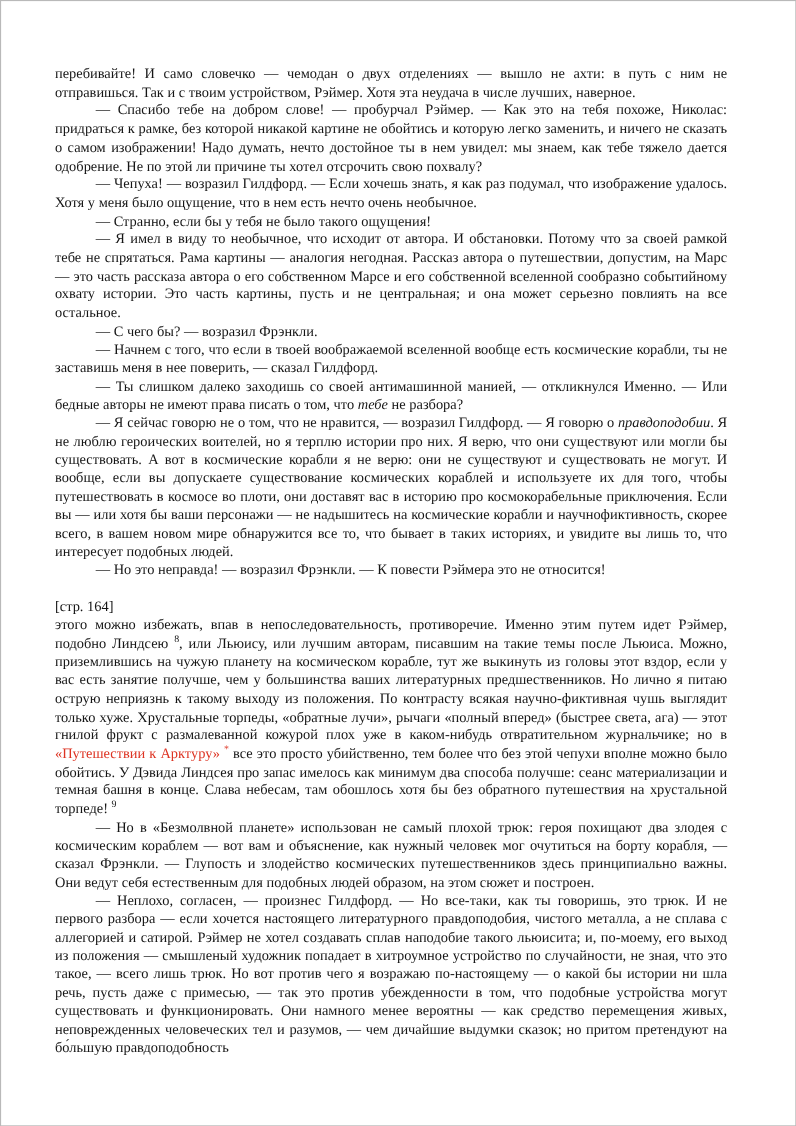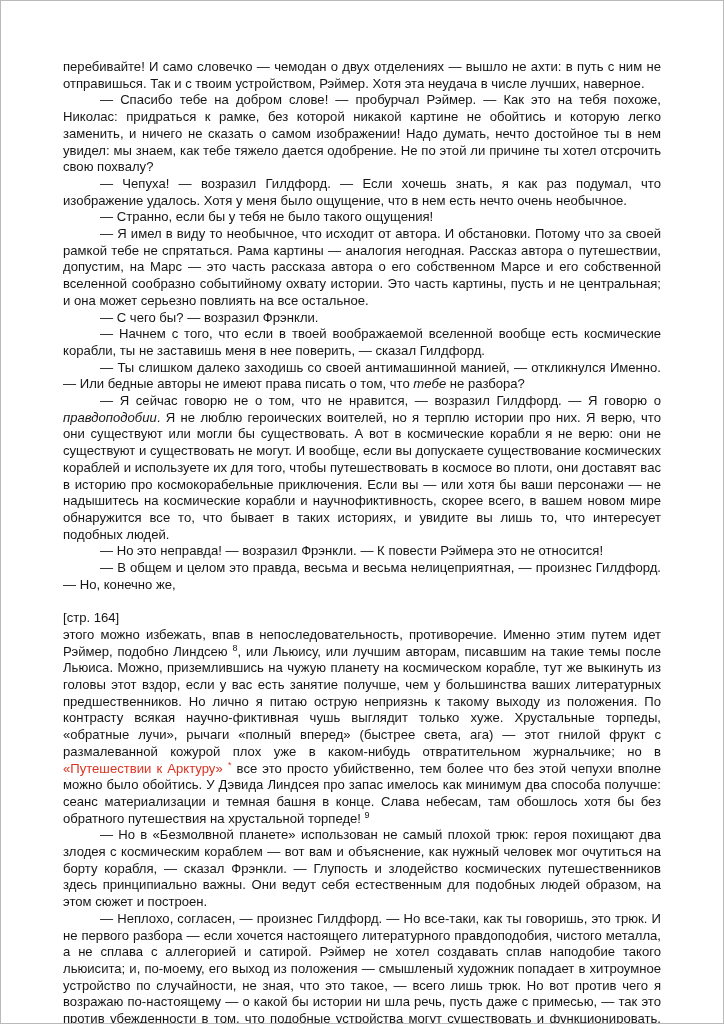--- a/index.html
+++ b/index.html
@@ -5,25 +5,25 @@
   html, body {
     margin: 0;
     padding: 0;
     background: #ffffff;
   }
   .page {
     position: relative;
     width: 724px;
     height: 1024px;
     box-sizing: border-box;
-    padding: 58px 62px 0 62px;
+    padding: 58px 62px 0 49px;
     border: 1px solid #b9b9b9;
     background: #ffffff;
     overflow: hidden;
-    font-family: Liberation Sans, sans-serif;
+    font-family: Liberation Serif, serif;
     font-size: 13.1px;
     line-height: 16.7px;
     color: #151515;
     -webkit-font-smoothing: antialiased;
   }
   .para {
     margin: 0;
     text-align: justify;
   }
   .para.indent {
@@ -54,19 +54,18 @@
       <p class="para"><span>перебивайте! И само словечко — чемодан о двух отделениях — вышло не ахти: в путь с ним не отправишься. Так и с твоим устройством, Рэймер. Хотя эта неудача в числе лучших, наверное.</span></p>
       <p class="para indent"><span>— Спасибо тебе на добром слове! — пробурчал Рэймер. — Как это на тебя похоже, Николас: придраться к рамке, без которой никакой картине не обойтись и которую легко заменить, и ничего не сказать о самом изображении! Надо думать, нечто достойное ты в нем увидел: мы знаем, как тебе тяжело дается одобрение. Не по этой ли причине ты хотел отсрочить свою похвалу?</span></p>
       <p class="para indent"><span>— Чепуха! — возразил Гилдфорд. — Если хочешь знать, я как раз подумал, что изображение удалось. Хотя у меня было ощущение, что в нем есть нечто очень необычное.</span></p>
       <p class="para indent"><span>— Странно, если бы у тебя не было такого ощущения!</span></p>
       <p class="para indent"><span>— Я имел в виду то необычное, что исходит от автора. И обстановки. Потому что за своей рамкой тебе не спрятаться. Рама картины — аналогия негодная. Рассказ автора о путешествии, допустим, на Марс — это часть рассказа автора о его собственном Марсе и его собственной вселенной сообразно событийному охвату истории. Это часть картины, пусть и не центральная; и она может серьезно повлиять на все остальное.</span></p>
       <p class="para indent"><span>— С чего бы? — возразил Фрэнкли.</span></p>
       <p class="para indent"><span>— Начнем с того, что если в твоей воображаемой вселенной вообще есть космические корабли, ты не заставишь меня в нее поверить, — сказал Гилдфорд.</span></p>
       <p class="para indent"><span>— Ты слишком далеко заходишь со своей антимашинной манией, — откликнулся Именно. — Или бедные авторы не имеют права писать о том, что </span><i>тебе</i><span> не разбора?</span></p>
       <p class="para indent"><span>— Я сейчас говорю не о том, что не нравится, — возразил Гилдфорд. — Я говорю о </span><i>правдоподобии</i><span>. Я не люблю героических воителей, но я терплю истории про них. Я верю, что они существуют или могли бы существовать. А вот в космические корабли я не верю: они не существуют и существовать не могут. И вообще, если вы допускаете существование космических кораблей и используете их для того, чтобы путешествовать в космосе во плоти, они доставят вас в историю про космокорабельные приключения. Если вы — или хотя бы ваши персонажи — не надышитесь на космические корабли и научнофиктивность, скорее всего, в вашем новом мире обнаружится все то, что бывает в таких историях, и увидите вы лишь то, что интересует подобных людей.</span></p>
       <p class="para indent"><span>— Но это неправда! — возразил Фрэнкли. — К повести Рэймера это не относится!</span></p>
-      <p class="para indent"><span>— В общем и целом это правда, весьма и весьма нелицеприятная, — произнес Гилдфорд. — Но, конечно же,</span></p>
       <p class="para marker"><span>[стр. 164]</span></p>
       <p class="para"><span>этого можно избежать, впав в непоследовательность, противоречие. Именно этим путем идет Рэймер, подобно Линдсею </span><sup>8</sup><span>, или Льюису, или лучшим авторам, писавшим на такие темы после Льюиса. Можно, приземлившись на чужую планету на космическом корабле, тут же выкинуть из головы этот вздор, если у вас есть занятие получше, чем у большинства ваших литературных предшественников. Но лично я питаю острую неприязнь к такому выходу из положения. По контрасту всякая научно-фиктивная чушь выглядит только хуже. Хрустальные торпеды, «обратные лучи», рычаги «полный вперед» (быстрее света, ага) — этот гнилой фрукт с размалеванной кожурой плох уже в каком-нибудь отвратительном журнальчике; но в </span><span class="red">«Путешествии к Арктуру» </span><sup class="red">*</sup><span> все это просто убийственно, тем более что без этой чепухи вполне можно было обойтись. У Дэвида Линдсея про запас имелось как минимум два способа получше: сеанс материализации и темная башня в конце. Слава небесам, там обошлось хотя бы без обратного путешествия на хрустальной торпеде! </span><sup>9</sup></p>
       <p class="para indent"><span>— Но в «Безмолвной планете» использован не самый плохой трюк: героя похищают два злодея с космическим кораблем — вот вам и объяснение, как нужный человек мог очутиться на борту корабля, — сказал Фрэнкли. — Глупость и злодейство космических путешественников здесь принципиально важны. Они ведут себя естественным для подобных людей образом, на этом сюжет и построен.</span></p>
       <p class="para indent"><span>— Неплохо, согласен, — произнес Гилдфорд. — Но все-таки, как ты говоришь, это трюк. И не первого разбора — если хочется настоящего литературного правдоподобия, чистого металла, а не сплава с аллегорией и сатирой. Рэймер не хотел создавать сплав наподобие такого льюисита; и, по-моему, его выход из положения — смышленый художник попадает в хитроумное устройство по случайности, не зная, что это такое, — всего лишь трюк. Но вот против чего я возражаю по-настоящему — о какой бы истории ни шла речь, пусть даже с примесью, — так это против убежденности в том, что подобные устройства могут существовать и функционировать. Они намного менее вероятны — как средство перемещения живых, неповрежденных человеческих тел и разумов, — чем дичайшие выдумки сказок; но притом претендуют на бо́льшую правдоподобность</span></p>
     </div>
 </div>
 
 </body></html>

